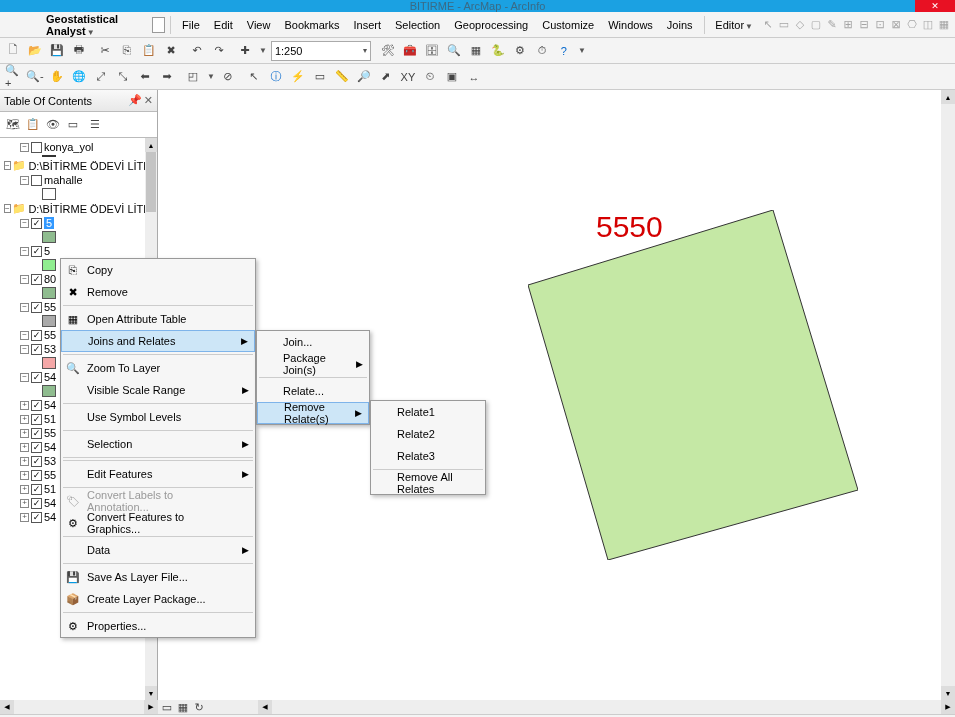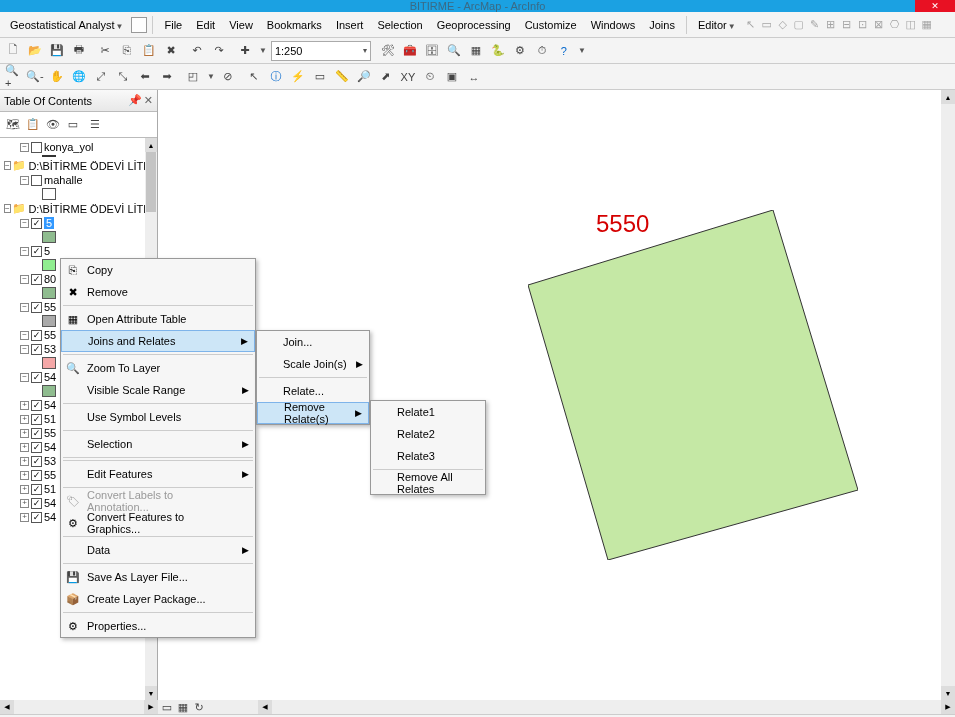--- a/index.html
+++ b/index.html
@@ -40,21 +40,21 @@
 .toc-vscroll .dn { position:absolute; bottom:0; width:100%; }
 .toc-vscroll .thumb { position:absolute; left:1px; right:1px; top:14px; height:60px; background:#c4c4c4; }
 
 .mapview { flex: 1; position: relative; background: #fff; }
 .map-vscroll { position:absolute; right:0; top:0; bottom:0; width:14px; background:#eee; }
 .map-vscroll .up,.map-vscroll .dn{height:14px;background:#ddd;display:flex;align-items:center;justify-content:center;font-size:7px;}
 .map-vscroll .dn{position:absolute;bottom:0;width:100%;}
 .map-canvas { position:absolute; left:0; right:14px; top:0; bottom:0; }
 .polygon { position:absolute; left:370px; top:120px; width:330px; height:350px; }
 .polygon svg { width:100%; height:100%; }
-.map-label { position:absolute; left:438px; top:120px; color:#d40000; font-size: 24px; font-weight: 500; }
+.map-label { position:absolute; left:438px; top:120px; color:#d40000; font-size: 30px; font-weight: 500; }
 
 
 .ctx1 { position:absolute; left:60px; top:258px; width:196px; background:#f6f6f6; border:1px solid #999; box-shadow:2px 2px 4px rgba(0,0,0,.25); z-index:20; }
 .ctx-item { display:flex; align-items:center; height:22px; padding:0 18px 0 26px; position:relative; }
 .ctx-item .ic { position:absolute; left:4px; width:16px; height:16px; display:flex; align-items:center; justify-content:center; }
 .ctx-item .arw { position:absolute; right:6px; font-size:9px; }
 .ctx-sep { height:1px; background:#ccc; margin:2px 2px; }
 .ctx-item.hl { background:#cde6f7; border:1px solid #7eb4ea; height:22px; }
 .ctx-item.disabled { color:#999; }
 
@@ -62,21 +62,21 @@
 .ctx3 { position:absolute; left:370px; top:400px; width:116px; background:#f6f6f6; border:1px solid #999; box-shadow:2px 2px 4px rgba(0,0,0,.25); z-index:22; }
 
 
 .hscroll { height: 14px; background: #eee; display: flex; }
 .hscroll .l,.hscroll .r{width:14px;background:#ddd;display:flex;align-items:center;justify-content:center;font-size:7px;}
 .hscroll .track { flex:1; }
 .iconbar { height: 14px; background:#eee; width:100px; display:flex; align-items:center; padding:0 2px; gap:2px; }
 
 .statusbar { height: 18px; background: #f4f4f4; border-top:1px solid #ccc; display:flex; justify-content:flex-end; align-items:center; padding:0 8px; font-size:11px; }
 
-.ga-label { font-weight:400; }
+.ga-label { font-weight:700;margin-left:36px; }
 .ed-tbl { display:flex; align-items:center; gap:2px; opacity:.45; }
 .ed-tbl .t { width:14px; height:14px; }
 </style>
 </head>
 <body>
 
 <div class="titlebar">
   <span>BITIRME - ArcMap - ArcInfo</span>
   <div class="close">✕</div>
 </div>
@@ -436,21 +436,21 @@
       <span class="ic">⚙</span>
       <span>Properties...</span>
     </div>
 </div>
 
 <div class="ctx2">
   <div class="ctx-item">
       <span>Join...</span>
     </div>
   <div class="ctx-item">
-      <span>Scale Join(s)</span>
+      <span>Package Join(s)</span>
       <span class="arw">▶</span>
     </div>
   <div class="ctx-sep"></div>
   <div class="ctx-item">
       <span>Relate...</span>
     </div>
   <div class="ctx-item hl">
       <span>Remove Relate(s)</span>
       <span class="arw">▶</span>
     </div>

